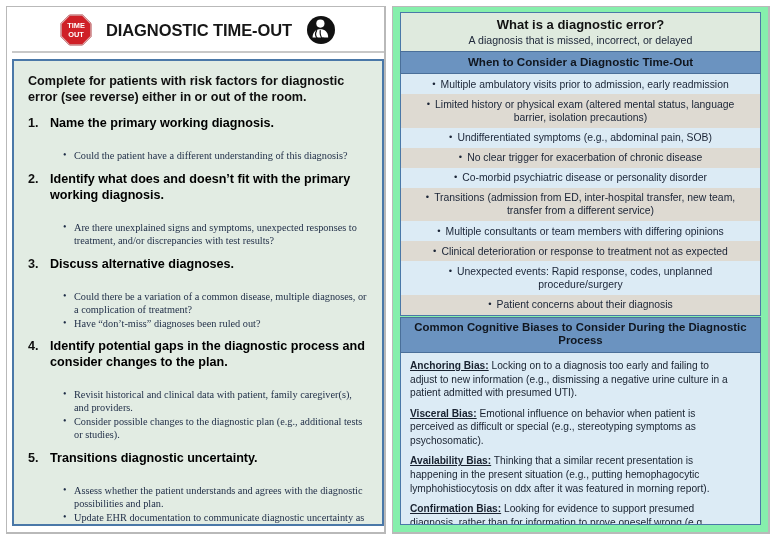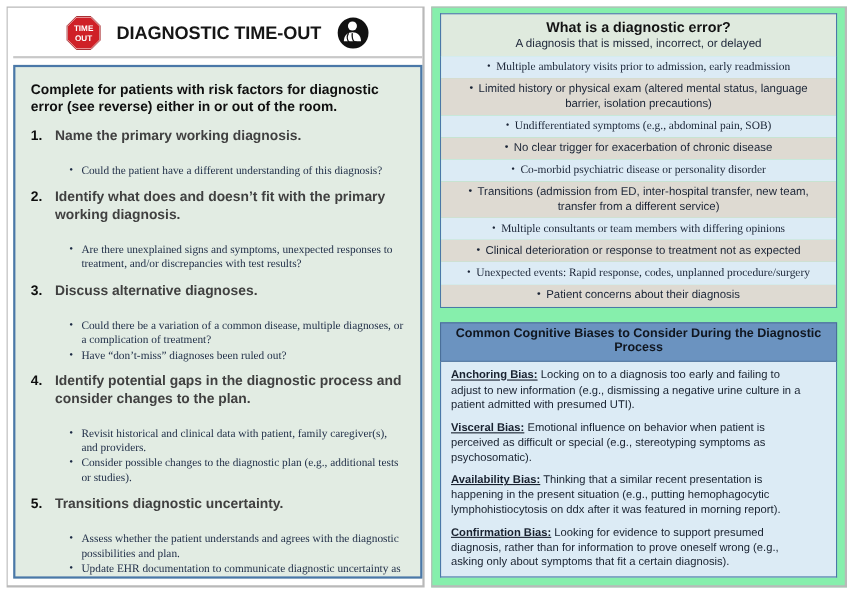--- a/index.html
+++ b/index.html
@@ -110,21 +110,21 @@
     left: 0;
     top: 0;
     font-size: 12.6px;
     font-weight: bold;
     color: #0f0f0f;
   }
   .step-title {
     font-size: 12.6px;
     font-weight: bold;
     line-height: 1.26;
-    color: #404040;
+    color: #000000;
   }
   ul.subs {
     list-style: none;
     margin-top: 18px;
     padding-left: 13px;
     font-family: Liberation Serif, serif;
   }
   ul.subs > li {
     position: relative;
     padding-left: 11px;
@@ -207,31 +207,31 @@
     list-style: none;
   }
   .when-list li {
     position: relative;
     text-align: center;
     font-size: 10.4px;
     line-height: 1.26;
     color: #1a2436;
     padding: 3.5px 22px 3.5px 22px;
   }
-  .when-list li.odd  { background: #dcebf5; font-family: Liberation Serif, serif; }
+  .when-list li.odd  { background: #dcebf5; }
   .when-list li.even { background: #dedad2; }
   .when-list li .dot {
     display: inline-block;
     margin-right: 5px;
     font-size: 9.5px;
     vertical-align: 1px;
   }
 
   .bar-bias {
-    margin-top: 13px;
+    margin-top: 1px;
     background: #6b93c0;
     border: 1.5px solid #4a6f99;
     text-align: center;
     font-size: 11.4px;
     font-weight: bold;
     color: #10161f;
     padding: 3px 4px 4px 4px;
     line-height: 1.2;
   }
 
@@ -342,20 +342,21 @@
 
   <div class="right-panel">
     <div class="right-frame">
       <div class="rp-stack">
 
         <div class="box-define">
           <div class="define-title">What is a diagnostic error?</div>
           <div class="define-sub">A diagnosis that is missed, incorrect, or delayed</div>
         </div>
 
+        <div class="bar-when">When to Consider a Diagnostic Time-Out</div>
 
         <ul class="when-list">
           <li class="odd"><span class="dot">•</span><span>Multiple ambulatory visits prior to admission, early readmission</span></li>
           <li class="even"><span class="dot">•</span><span>Limited history or physical exam (altered mental status, language barrier, isolation precautions)</span></li>
           <li class="odd"><span class="dot">•</span><span>Undifferentiated symptoms (e.g., abdominal pain, SOB)</span></li>
           <li class="even"><span class="dot">•</span><span>No clear trigger for exacerbation of chronic disease</span></li>
           <li class="odd"><span class="dot">•</span><span>Co-morbid psychiatric disease or personality disorder</span></li>
           <li class="even"><span class="dot">•</span><span>Transitions (admission from ED, inter-hospital transfer, new team, transfer from a different service)</span></li>
           <li class="odd"><span class="dot">•</span><span>Multiple consultants or team members with differing opinions</span></li>
           <li class="even"><span class="dot">•</span><span>Clinical deterioration or response to treatment not as expected</span></li>

